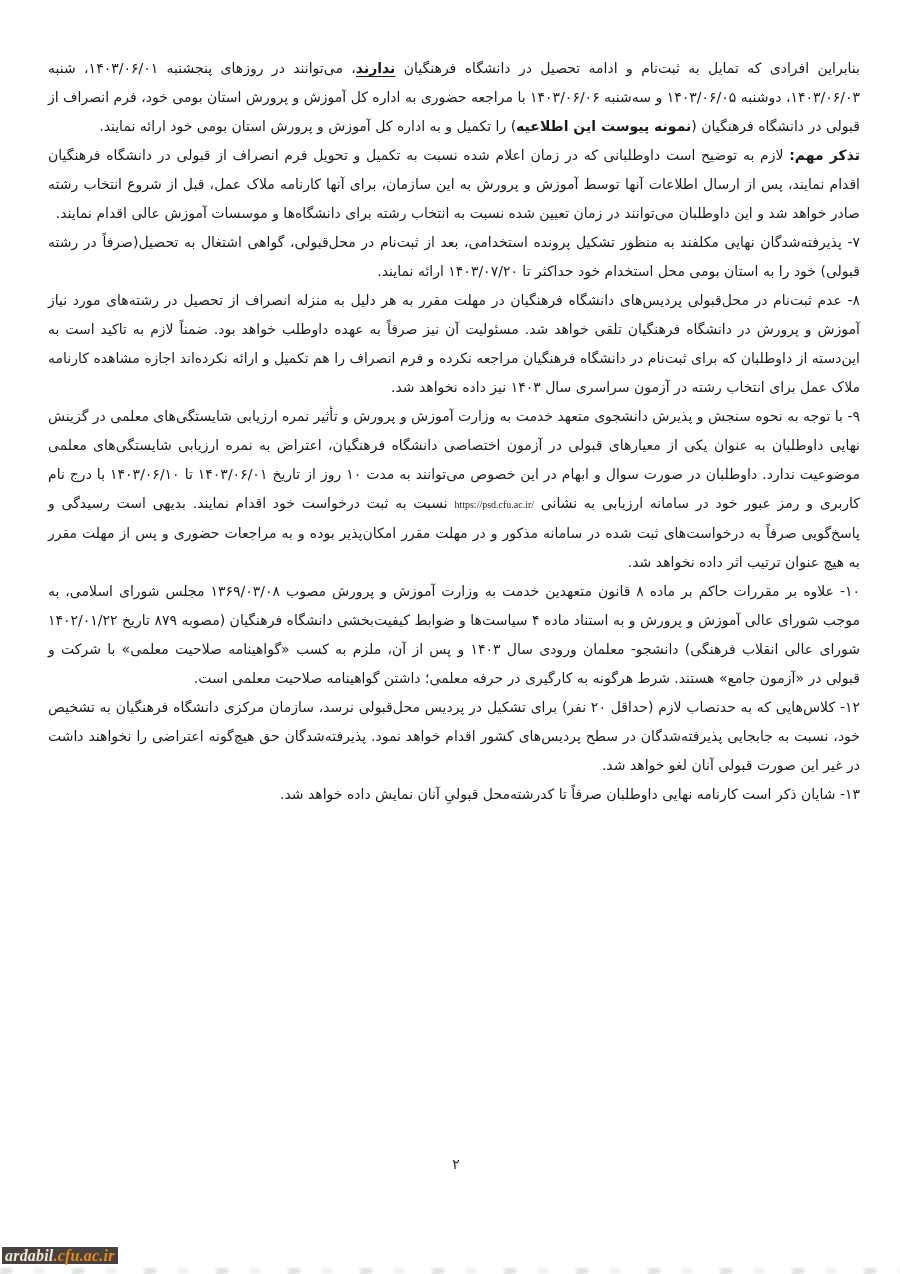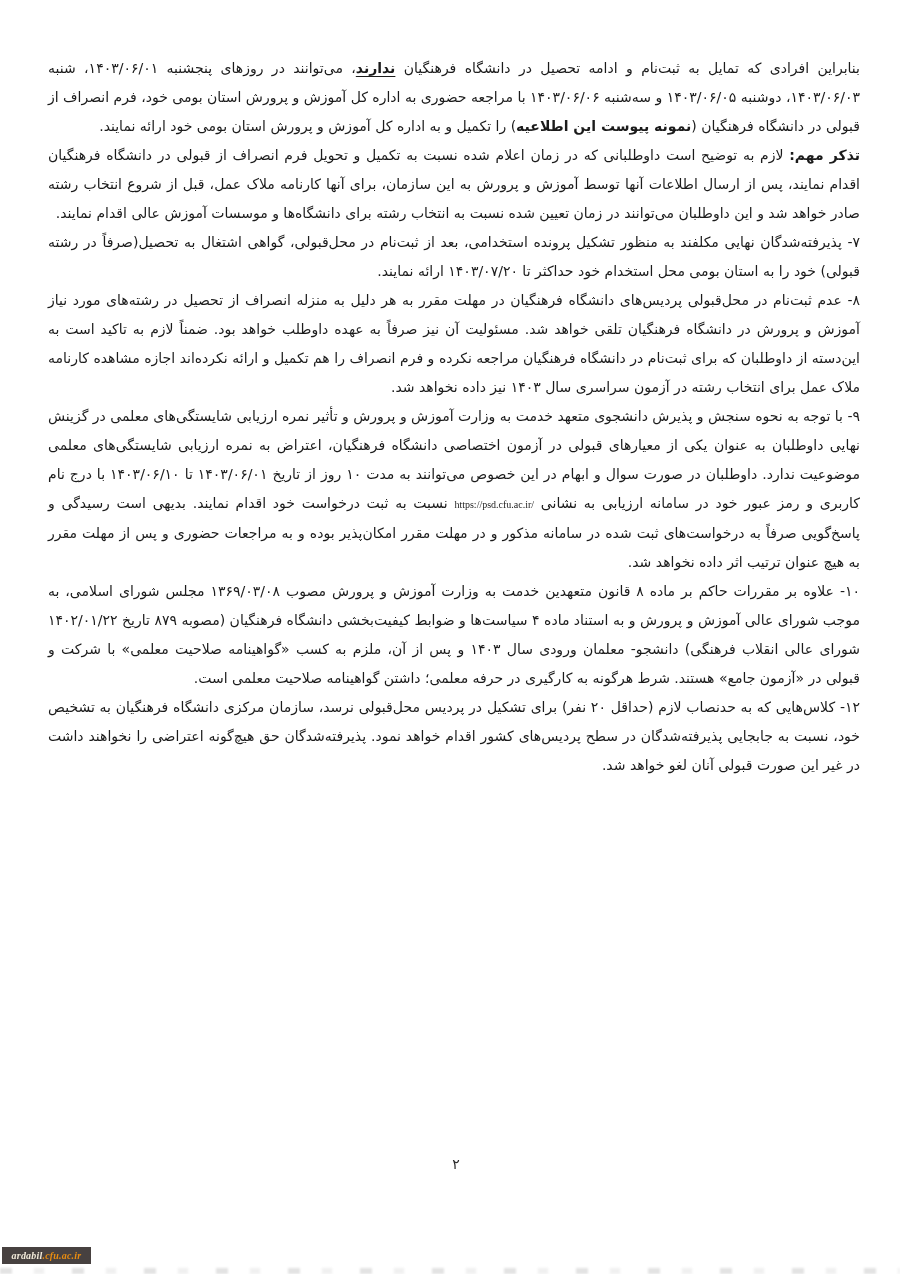--- a/index.html
+++ b/index.html
@@ -55,21 +55,21 @@
     top: 1247px;
     min-width: 89px;
     height: 17px;
     padding: 0 3px;
     box-sizing: border-box;
     background: #474140;
     text-align: center;
     font-family: "Liberation Serif", serif;
     font-style: italic;
     font-weight: bold;
-    font-size: 10px;
+    font-size: 16px;
     line-height: 17px;
     letter-spacing: 0.2px;
     white-space: nowrap;
   }
   .badge .prefix { color: #f2ead9; }
   .badge .suffix { color: #e78c11; }
   .bottom-artifact {
     position: absolute;
     left: 0;
     bottom: 0;
@@ -90,20 +90,21 @@
 <div class="page">
 
   <div class="content" id="paragraphs">
       <p class="para"><span>بنابراین افرادی که تمایل به ثبت‌نام و ادامه تحصیل در دانشگاه فرهنگیان </span><span class="b u">ندارند</span><span>، می‌توانند در روزهای پنجشنبه ۱۴۰۳/۰۶/۰۱، شنبه ۱۴۰۳/۰۶/۰۳، دوشنبه ۱۴۰۳/۰۶/۰۵ و سه‌شنبه ۱۴۰۳/۰۶/۰۶ با مراجعه حضوری به اداره کل آموزش و پرورش استان بومی خود، فرم انصراف از قبولی در دانشگاه فرهنگیان (</span><span class="b">نمونه پیوست این اطلاعیه</span><span>) را تکمیل و به اداره کل آموزش و پرورش استان بومی خود ارائه نمایند.</span></p>
       <p class="para"><span class="b">تذکر مهم:</span><span> لازم به توضیح است داوطلبانی که در زمان اعلام شده نسبت به تکمیل و تحویل فرم انصراف از قبولی در دانشگاه فرهنگیان اقدام نمایند، پس از ارسال اطلاعات آنها توسط آموزش و پرورش به این سازمان، برای آنها کارنامه ملاک عمل، قبل از شروع انتخاب رشته صادر خواهد شد و این داوطلبان می‌توانند در زمان تعیین شده نسبت به انتخاب رشته برای دانشگاه‌ها و موسسات آموزش عالی اقدام نمایند.</span></p>
       <p class="para"><span>۷- پذیرفته‌شدگان نهایی مکلفند به منظور تشکیل پرونده استخدامی، بعد از ثبت‌نام در محل‌قبولی، گواهی اشتغال به تحصیل(صرفاً در رشته قبولی) خود را به استان بومی محل استخدام خود حداکثر تا ۱۴۰۳/۰۷/۲۰ ارائه نمایند.</span></p>
       <p class="para"><span>۸- عدم ثبت‌نام در محل‌قبولی پردیس‌های دانشگاه فرهنگیان در مهلت مقرر به هر دلیل به منزله انصراف از تحصیل در رشته‌های مورد نیاز آموزش و پرورش در دانشگاه فرهنگیان تلقی خواهد شد. مسئولیت آن نیز صرفاً به عهده داوطلب خواهد بود. ضمناً لازم به تاکید است به این‌دسته از داوطلبان که برای ثبت‌نام در دانشگاه فرهنگیان مراجعه نکرده و فرم انصراف را هم تکمیل و ارائه نکرده‌اند اجازه مشاهده کارنامه ملاک عمل برای انتخاب رشته در آزمون سراسری سال ۱۴۰۳ نیز داده نخواهد شد.</span></p>
       <p class="para"><span>۹- با توجه به نحوه سنجش و پذیرش دانشجوی متعهد خدمت به وزارت آموزش و پرورش و تأثیر نمره ارزیابی شایستگی‌های معلمی در گزینش نهایی داوطلبان به عنوان یکی از معیارهای قبولی در آزمون اختصاصی دانشگاه فرهنگیان، اعتراض به نمره ارزیابی شایستگی‌های معلمی موضوعیت ندارد. داوطلبان در صورت سوال و ابهام در این خصوص می‌توانند به مدت ۱۰ روز از تاریخ ۱۴۰۳/۰۶/۰۱ تا ۱۴۰۳/۰۶/۱۰ با درج نام کاربری و رمز عبور خود در سامانه ارزیابی به نشانی </span><span class="ltr" dir="ltr">https://psd.cfu.ac.ir/</span><span> نسبت به ثبت درخواست خود اقدام نمایند. بدیهی است رسیدگی و پاسخ‌گویی صرفاً به درخواست‌های ثبت شده در سامانه مذکور و در مهلت مقرر امکان‌پذیر بوده و به مراجعات حضوری و پس از مهلت مقرر به هیچ عنوان ترتیب اثر داده نخواهد شد.</span></p>
       <p class="para"><span>۱۰- علاوه بر مقررات حاکم بر ماده ۸ قانون متعهدین خدمت به وزارت آموزش و پرورش مصوب ۱۳۶۹/۰۳/۰۸ مجلس شورای اسلامی، به موجب شورای عالی آموزش و پرورش و به استناد ماده ۴ سیاست‌ها و ضوابط کیفیت‌بخشی دانشگاه فرهنگیان (مصوبه ۸۷۹ تاریخ ۱۴۰۲/۰۱/۲۲ شورای عالی انقلاب فرهنگی) دانشجو- معلمان ورودی سال ۱۴۰۳ و پس از آن، ملزم به کسب «گواهینامه صلاحیت معلمی» با شرکت و قبولی در «آزمون جامع» هستند. شرط هرگونه به کارگیری در حرفه معلمی؛ داشتن گواهینامه صلاحیت معلمی است.</span></p>
       <p class="para"><span>۱۲- کلاس‌هایی که به حدنصاب لازم (حداقل ۲۰ نفر) برای تشکیل در پردیس محل‌قبولی نرسد، سازمان مرکزی دانشگاه فرهنگیان به تشخیص خود، نسبت به جابجایی پذیرفته‌شدگان در سطح پردیس‌های کشور اقدام خواهد نمود. پذیرفته‌شدگان حق هیچ‌گونه اعتراضی را نخواهند داشت در غیر این صورت قبولی آنان لغو خواهد شد.</span></p>
+      <p class="para"><span>۱۳- شایان ذکر است کارنامه نهایی داوطلبان صرفاً تا کدرشته‌محل قبولیِ آنان نمایش داده خواهد شد.</span></p>
     </div>
 
   <div class="page-number">۲</div>
 
   <div class="badge"><span class="prefix">ardabil</span><span class="suffix">.cfu.ac.ir</span></div>
 
   <div class="bottom-artifact"></div>
 
 </div>
 

